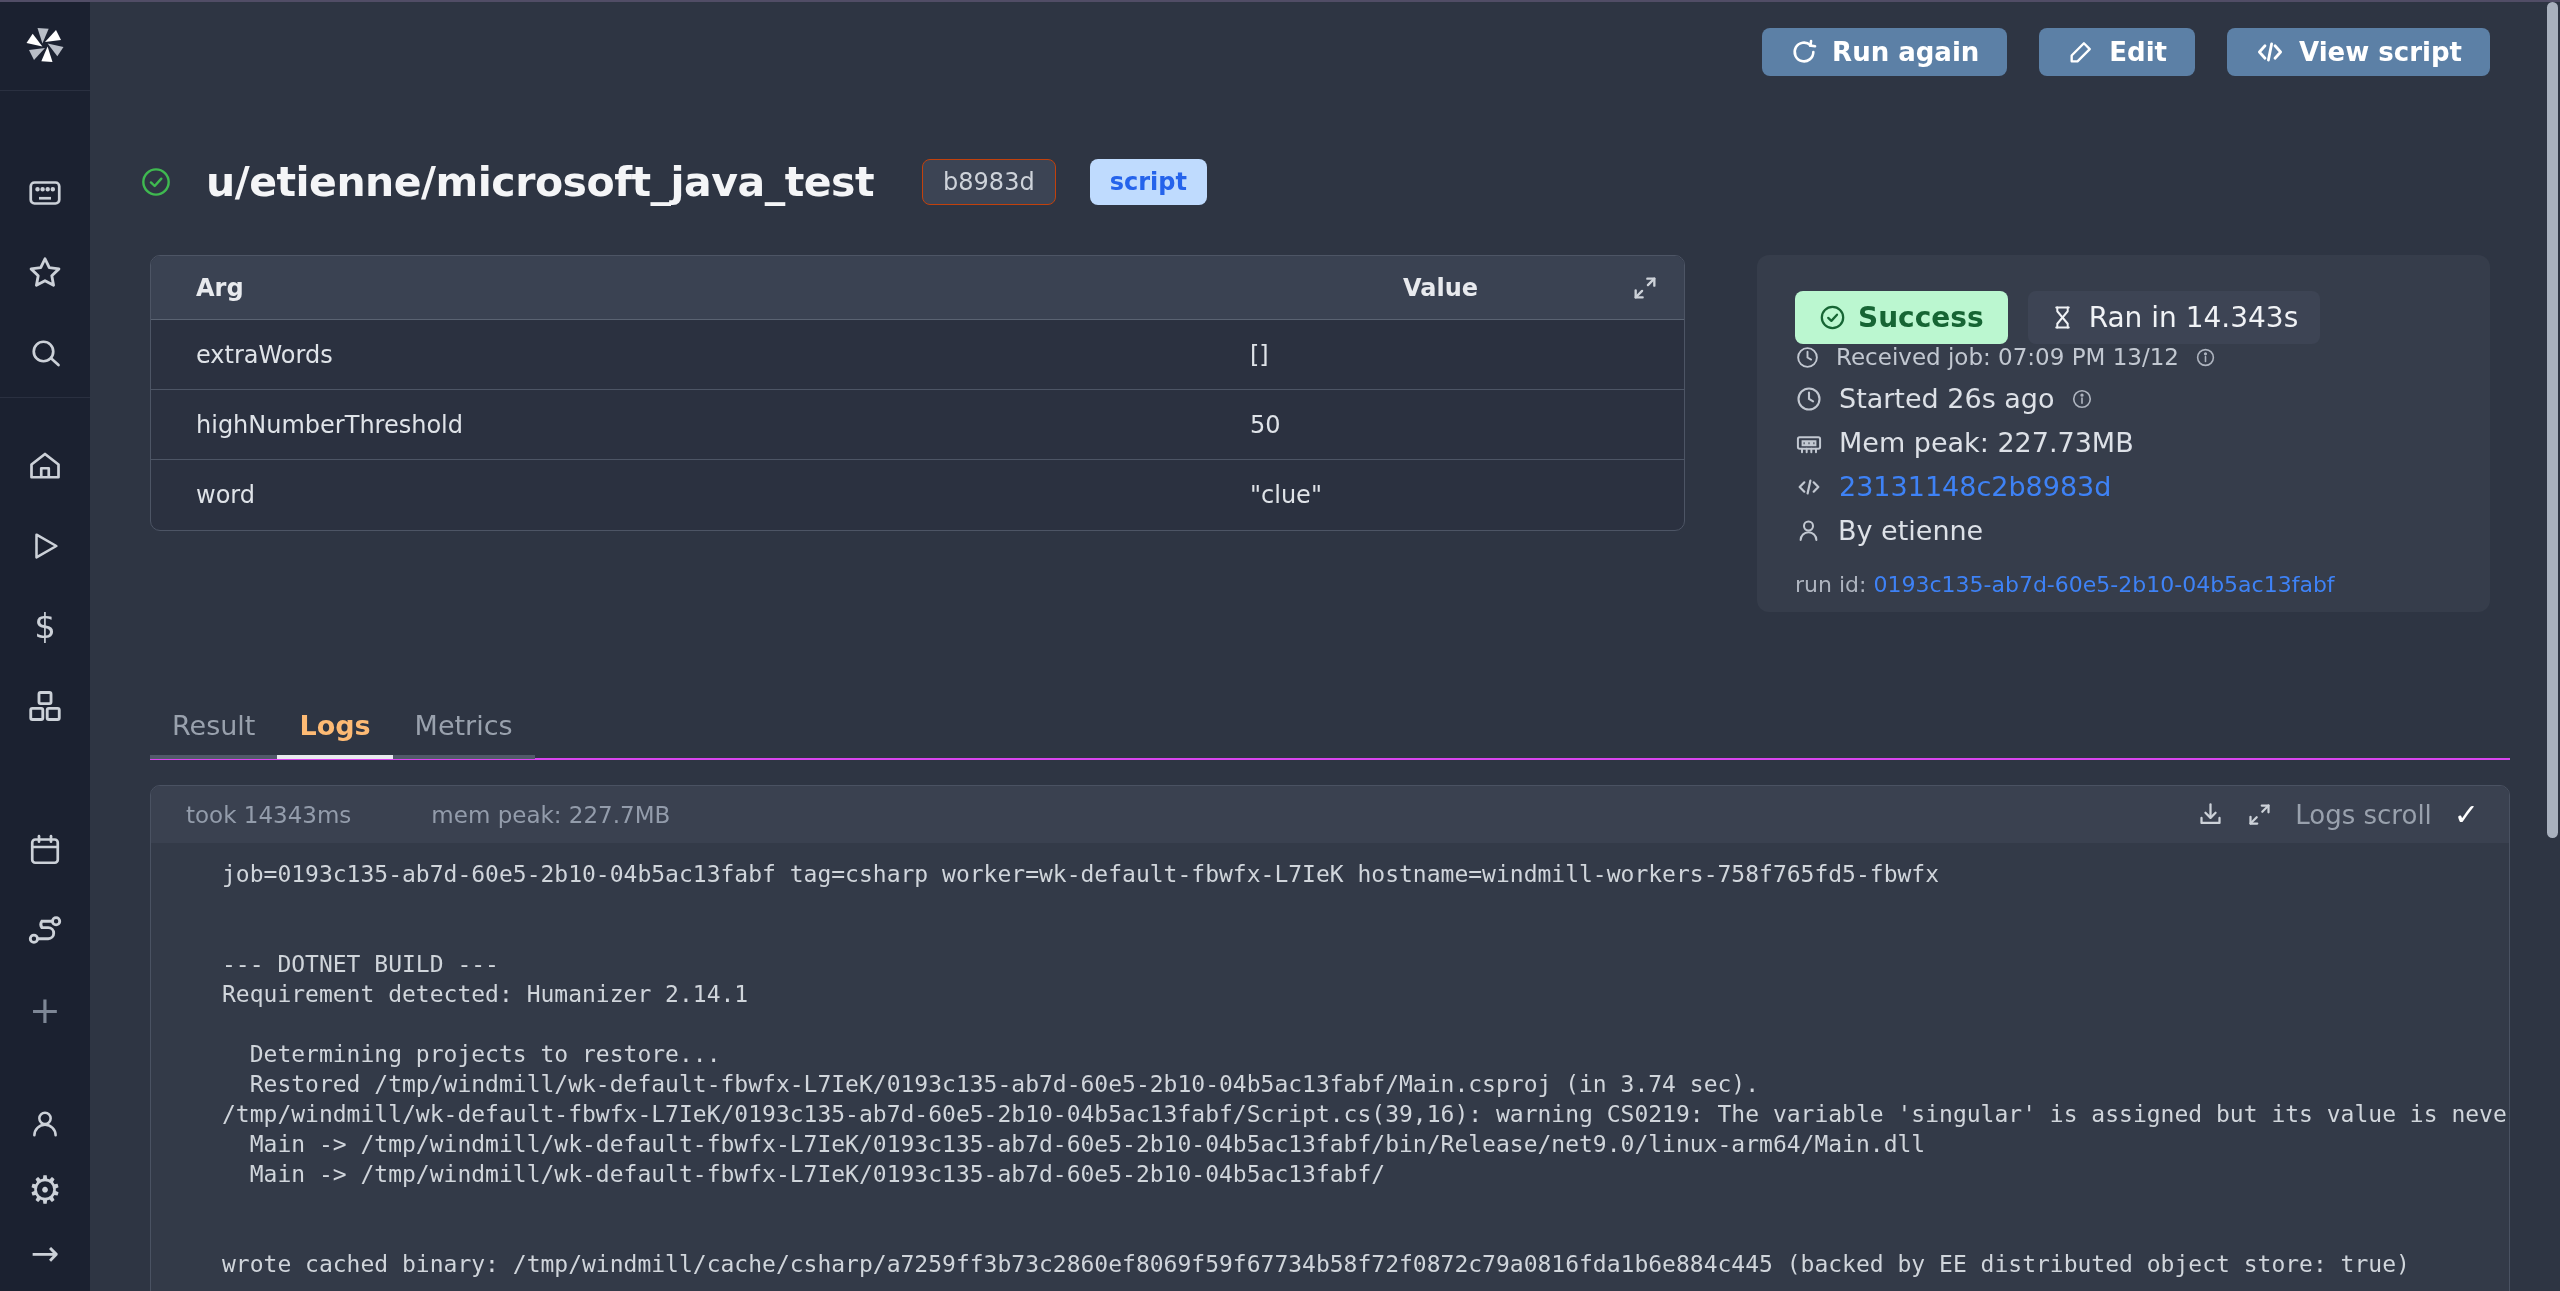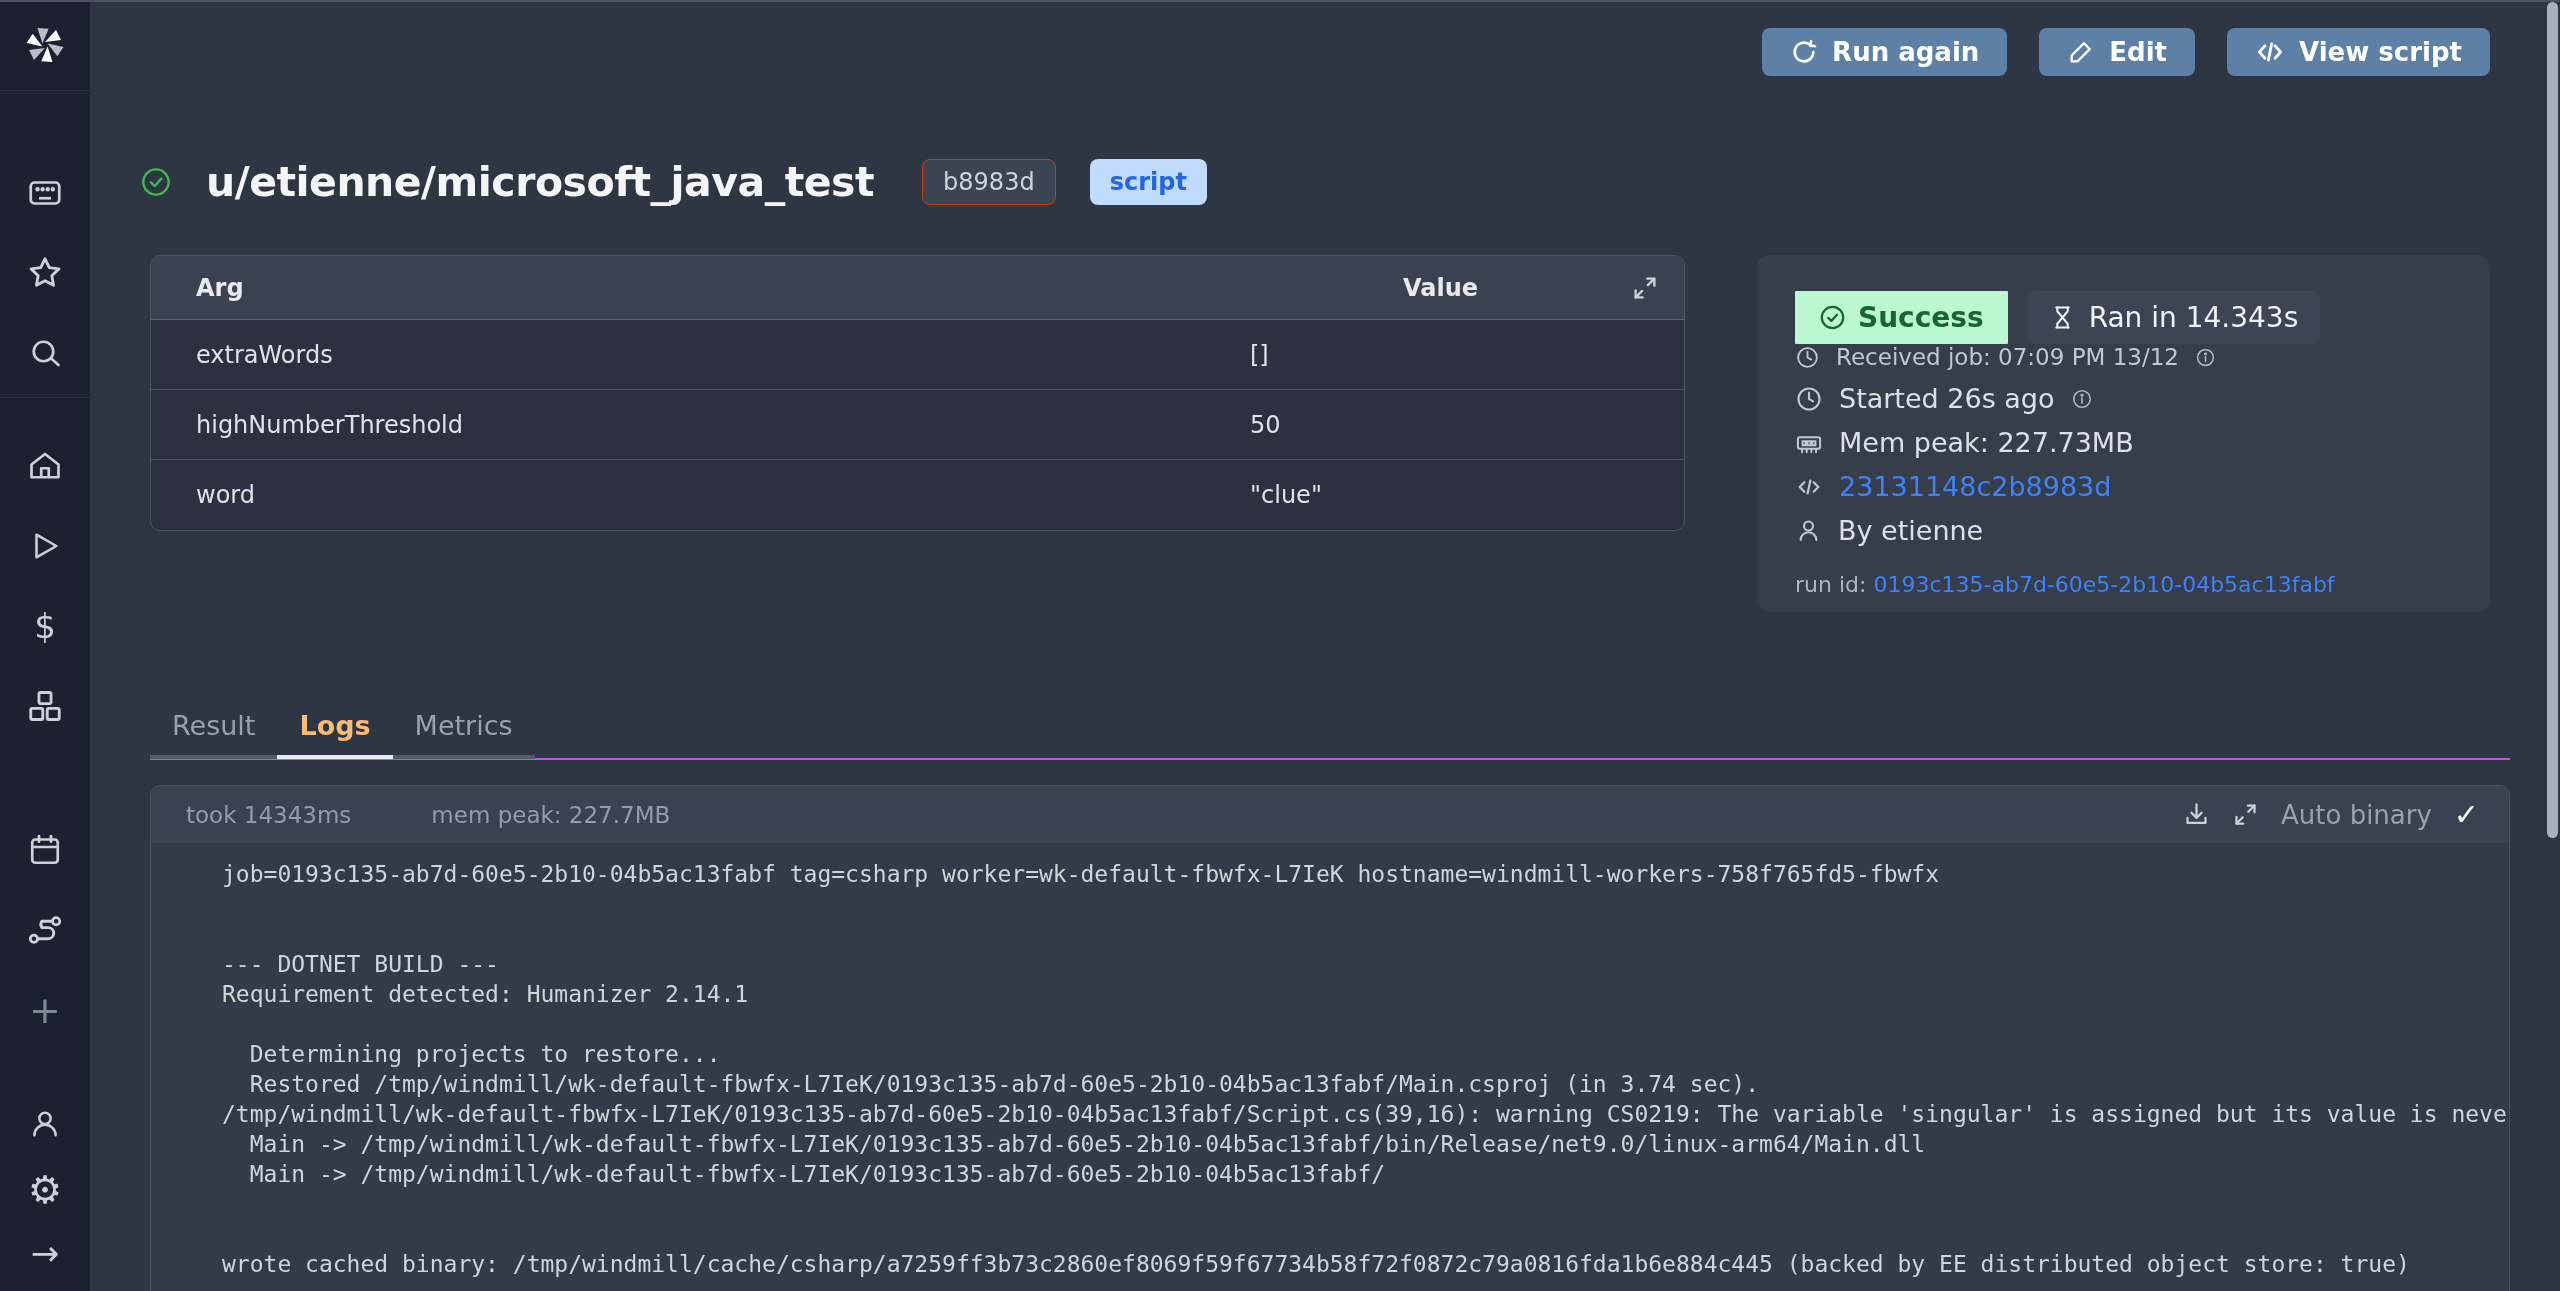--- a/index.html
+++ b/index.html
@@ -71,21 +71,21 @@
   .expand-ic { margin-left:auto; cursor:pointer; display:flex; }
 
   
   .info-panel {
     position:absolute; left:1757px; top:255px; width:733px; height:357px;
     background:#363d4b; border-radius:12px; padding:36px 38px;
   }
   .info-top { display:flex; align-items:center; gap:20px; }
   .status-badge {
     display:flex; align-items:center; gap:12px; background:#bbf7d0; color:#166534;
-    font-size:28px; font-weight:700; border-radius:1px; padding:10px 24px;
+    font-size:28px; font-weight:700; border-radius:8px; padding:10px 24px;
   }
   .ranin-chip {
     display:flex; align-items:center; gap:14px; background:#3d4454; color:#f0f2f5;
     font-size:28px; border-radius:8px; padding:10px 22px;
   }
   .info-rows { display:flex; flex-direction:column; gap:13px; }
   .info-row { display:flex; align-items:center; gap:16px; color:#dde1e7; font-size:27px; }
   .info-row.small { font-size:23px; color:#c2c8d1; }
   .info-row svg { flex:none; }
   .link-blue { color:#3e82f6; cursor:pointer; text-decoration:none; }
@@ -404,21 +404,21 @@
         <path d="M12 3 V14"></path>
           <path d="M7.5 10.5 L12 15 L16.5 10.5"></path>
           <path d="M4 15 V19.5 H20 V15"></path>
       </svg>
       <svg width="27" height="27" viewBox="0 0 24 24" fill="none" stroke="#cdd2d9" stroke-width="2" stroke-linecap="round" stroke-linejoin="round">
         <path d="M14 4 H20 V10"></path>
           <path d="M20 4 L14.5 9.5"></path>
         <path d="M10 20 H4 V14"></path>
           <path d="M4 20 L9.5 14.5"></path>
       </svg>
-      <span class="autoscroll-label">Auto binary</span>
+      <span class="autoscroll-label">Logs scroll</span>
       <span class="autoscroll-check">✓</span>
     </span>
   </div>
   <div class="log-body">
     <div class="log-line">job=0193c135-ab7d-60e5-2b10-04b5ac13fabf tag=csharp worker=wk-default-fbwfx-L7IeK hostname=windmill-workers-758f765fd5-fbwfx</div>
     <div class="log-line"></div>
     <div class="log-line"></div>
     <div class="log-line">--- DOTNET BUILD ---</div>
     <div class="log-line">Requirement detected: Humanizer 2.14.1</div>
     <div class="log-line"></div>

